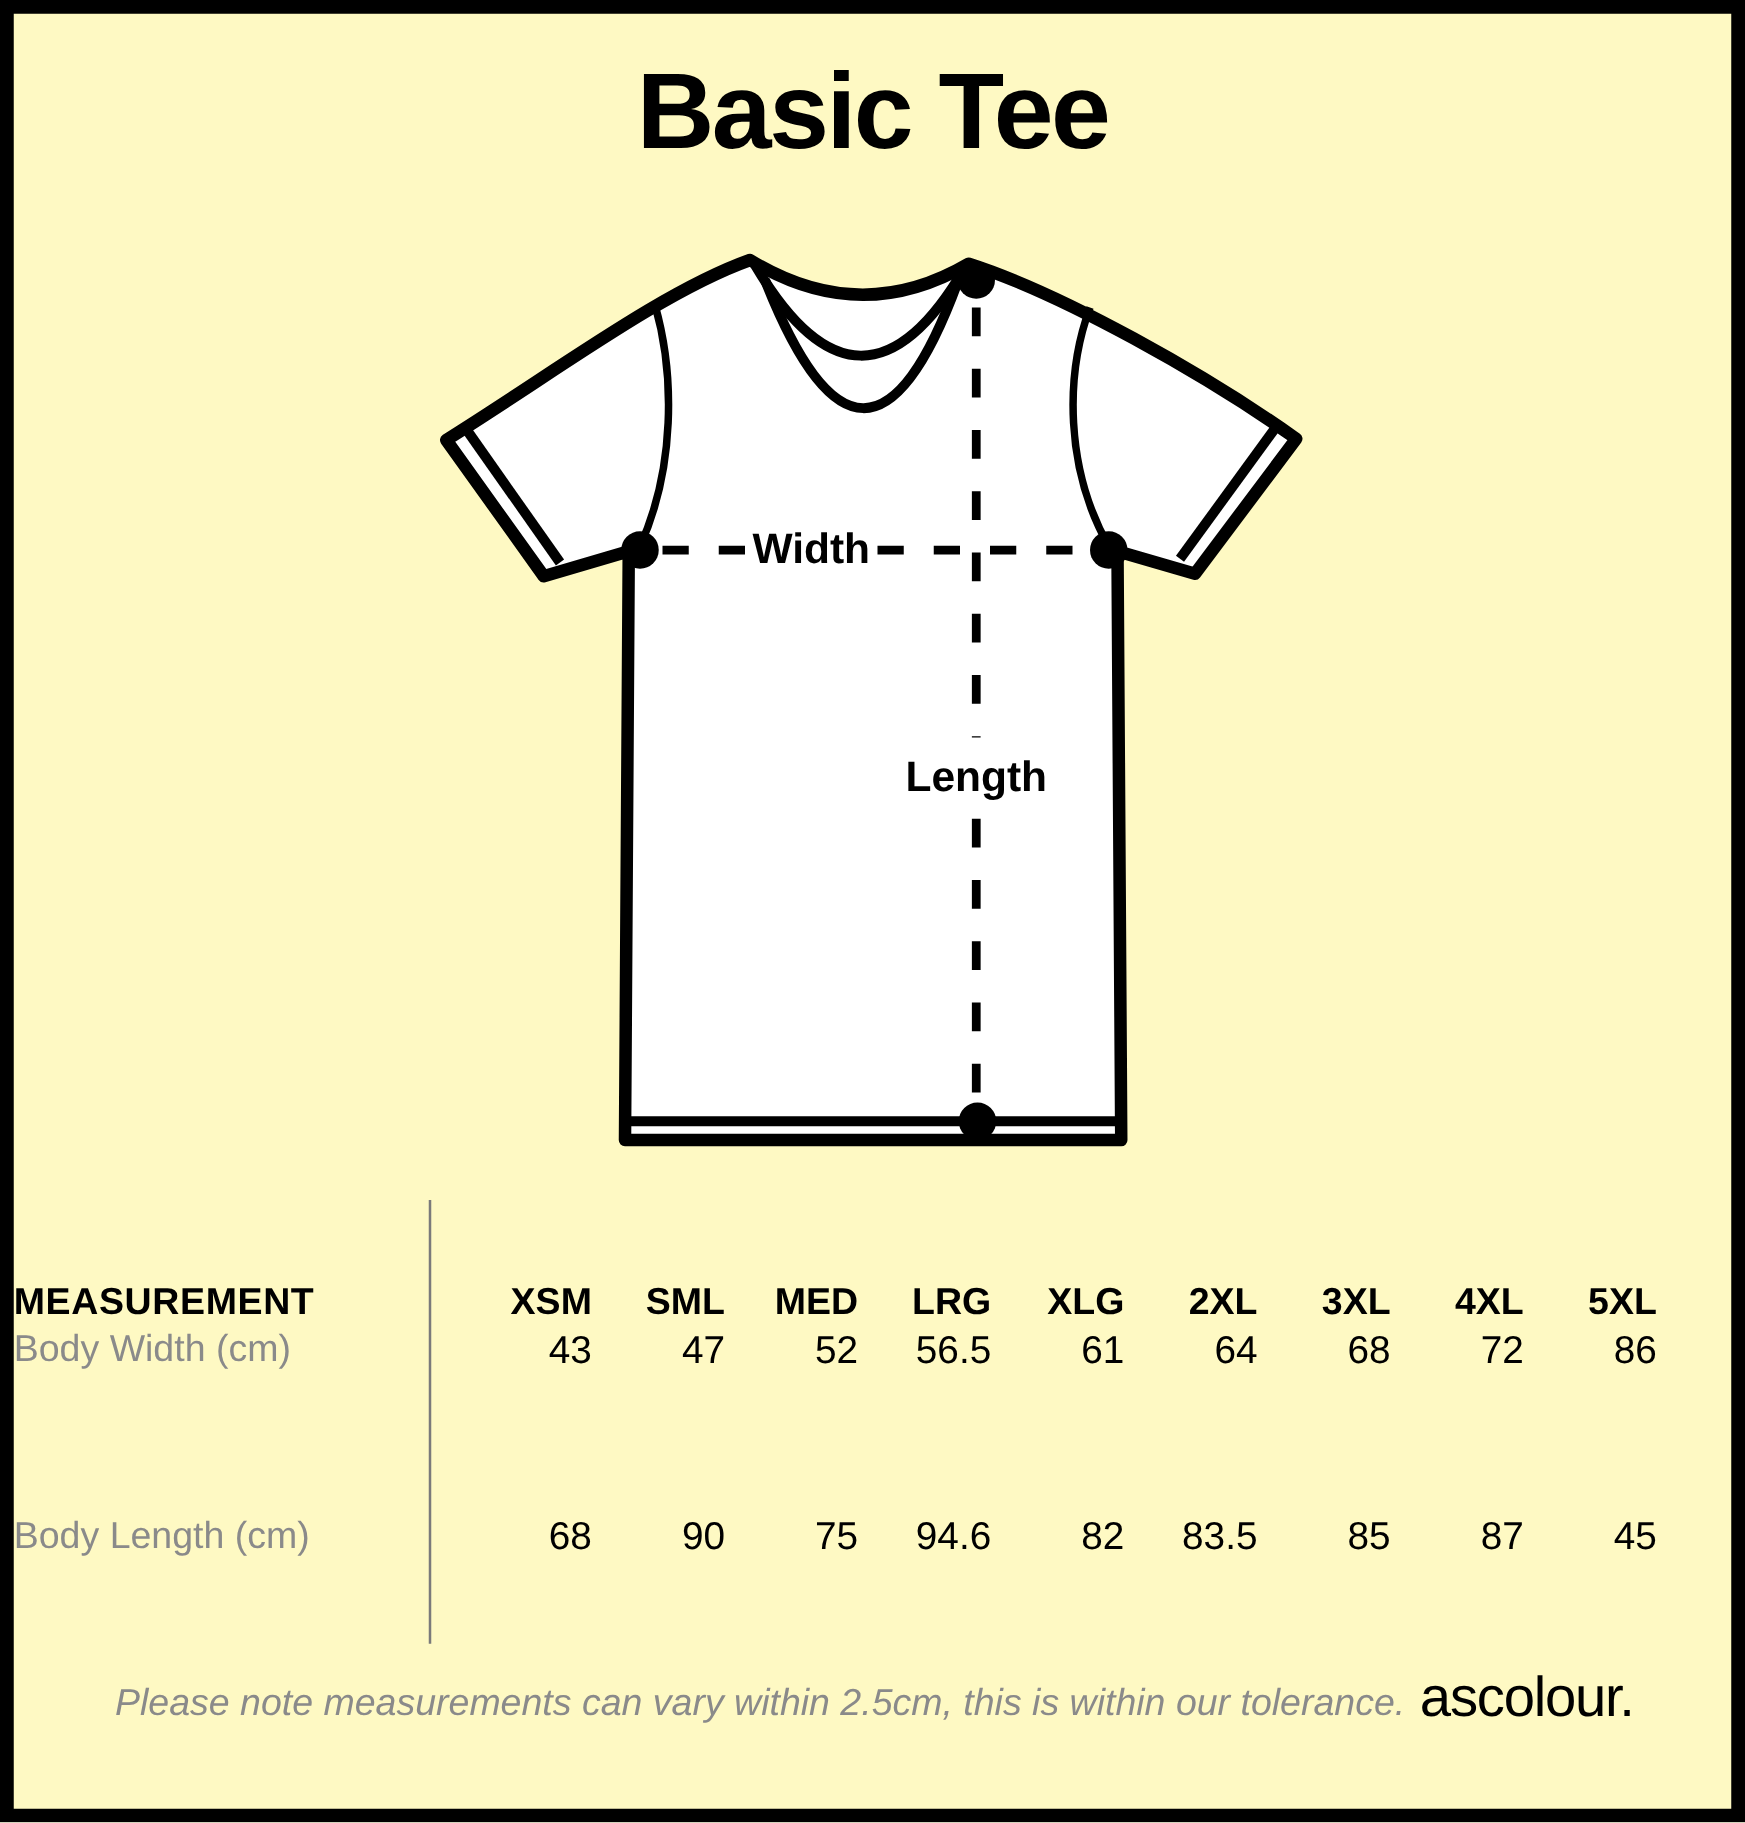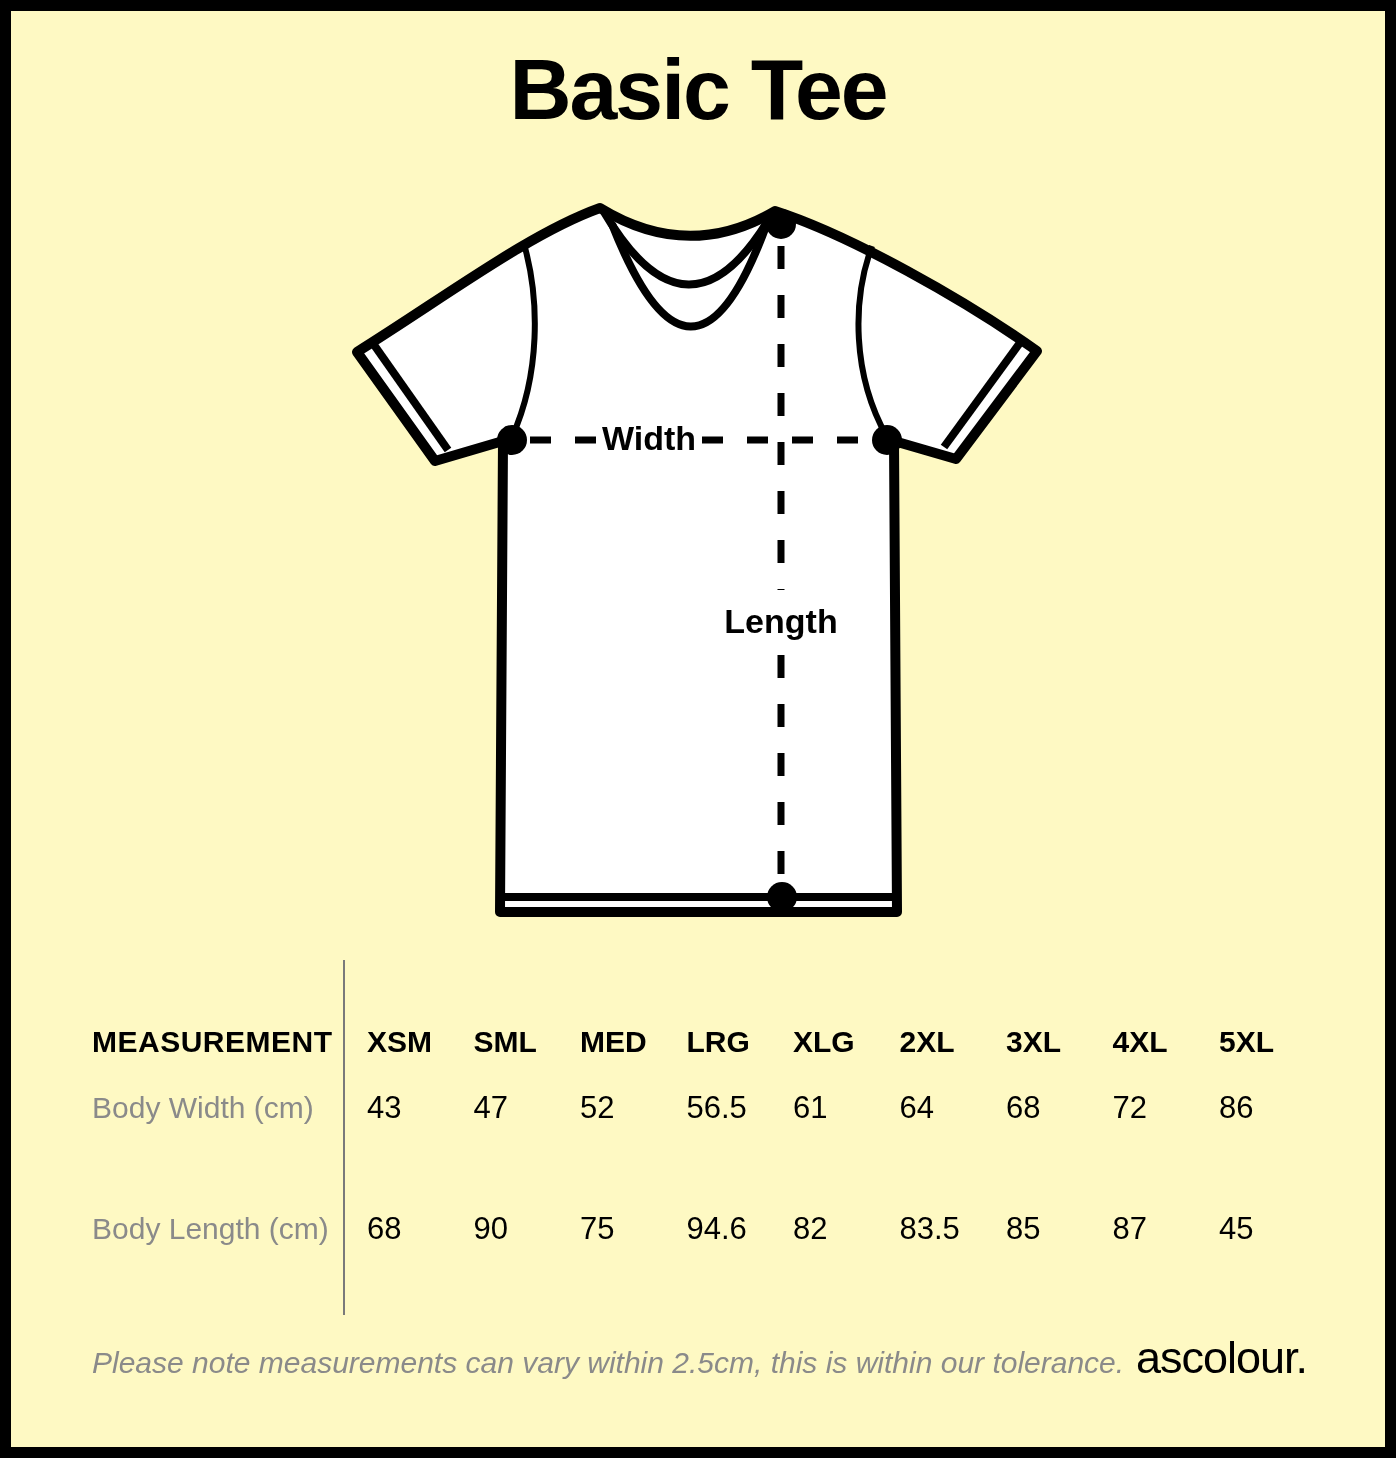--- a/index.html
+++ b/index.html
@@ -22,23 +22,23 @@
     margin:0;text-align:center;
     font-size:86px;font-weight:bold;letter-spacing:-2px;color:#000;
     line-height:1;
   }
   .shirt-svg{position:absolute;left:330px;top:175px;}
   .t-row{
     position:absolute;left:11px;width:1374px;
     display:grid;grid-template-columns:356px repeat(9,106.5px);
   }
   .t-cell{height:44px;line-height:44px;white-space:nowrap;}
-  .t-label{padding-left:81px;text-align:left;font-size:30px;color:#8a8a8a;}
+  .t-label{text-align:left;font-size:30px;color:#8a8a8a;}
   .t-head .t-label{color:#000;font-weight:bold;font-size:30px;letter-spacing:0.5px;}
-  .t-val{text-align:left;font-size:31px;color:#000;}
+  .t-val{text-align:right;font-size:31px;color:#000;}
   .t-head .t-val{font-weight:bold;font-size:30px;}
   .divider{
     position:absolute;left:343px;top:960px;width:2px;height:355px;
     background:#7a7a7a;
   }
   .footer-note{
     position:absolute;left:92px;top:1348px;
     font-size:30px;font-style:italic;color:#8a8a8a;line-height:1;
   }
   .brand{
@@ -101,21 +101,21 @@
         <div class="t-cell t-val">XSM</div>
         <div class="t-cell t-val">SML</div>
         <div class="t-cell t-val">MED</div>
         <div class="t-cell t-val">LRG</div>
         <div class="t-cell t-val">XLG</div>
         <div class="t-cell t-val">2XL</div>
         <div class="t-cell t-val">3XL</div>
         <div class="t-cell t-val">4XL</div>
         <div class="t-cell t-val">5XL</div>
       </div>
-      <div class="t-row" style="top: 1086px;">
+      <div class="t-row" style="top: 1058px;">
         <div class="t-cell t-label">Body Width (cm)</div>
         <div class="t-cell t-val">43</div>
         <div class="t-cell t-val">47</div>
         <div class="t-cell t-val">52</div>
         <div class="t-cell t-val">56.5</div>
         <div class="t-cell t-val">61</div>
         <div class="t-cell t-val">64</div>
         <div class="t-cell t-val">68</div>
         <div class="t-cell t-val">72</div>
         <div class="t-cell t-val">86</div>

